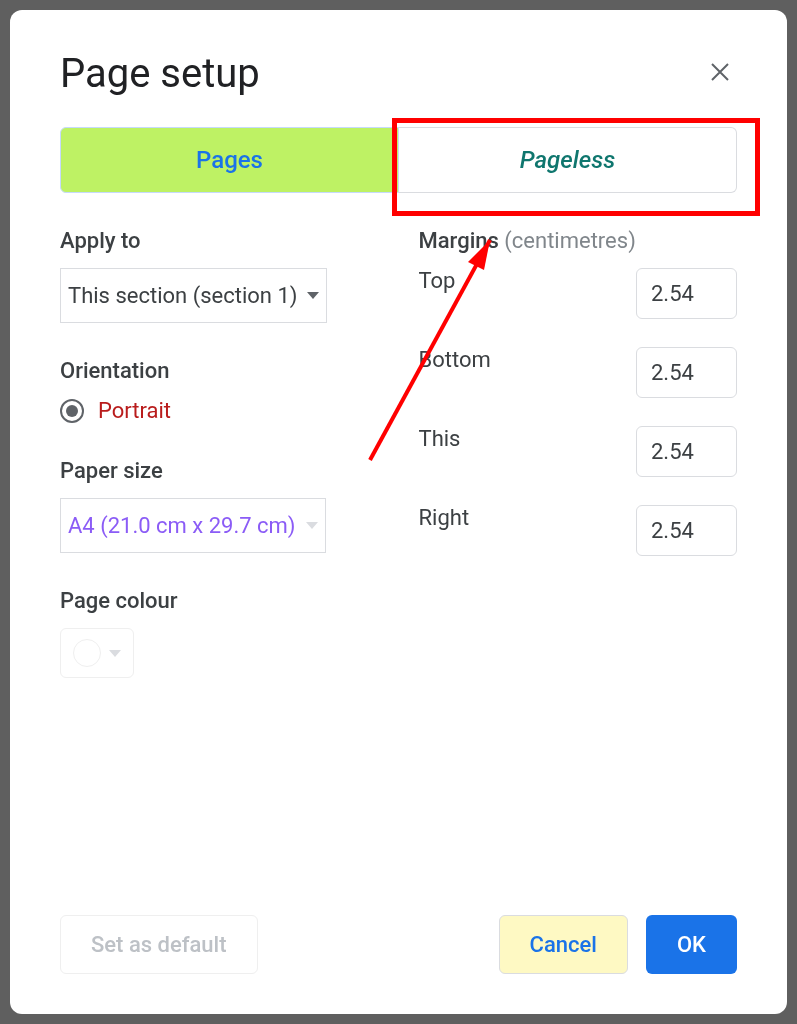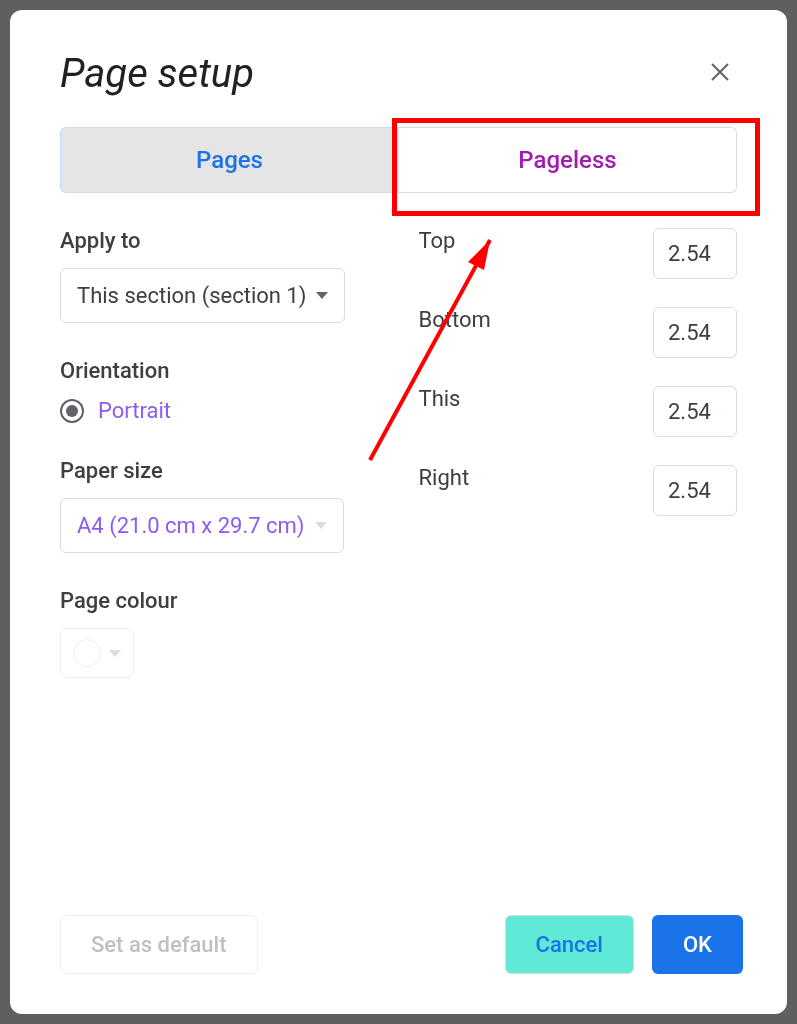--- a/index.html
+++ b/index.html
@@ -24,21 +24,20 @@
     .dialog-header {
       display: flex;
       justify-content: space-between;
       align-items: center;
       margin-bottom: 30px;
     }
     .dialog-title {
       font-size: 40px;
       font-weight: 400;
       color: #202124;
-      font-style: italic;
     }
     .close-btn {
       font-size: 30px;
       color: #5f6368;
       cursor: pointer;
       padding: 5px;
       line-height: 1;
     }
     .tabs {
       display: flex;
@@ -48,30 +47,31 @@
     .tab {
       flex: 1;
       text-align: center;
       padding: 18px 0;
       font-size: 24px;
       font-weight: 500;
       cursor: pointer;
       border: 1px solid #dadce0;
     }
     .tab-active {
-      background: #e5e5e5;
+      background: #bef264;
       color: #1a73e8;
       border-color: #c6dafc;
       border-radius: 6px 0 0 6px;
     }
     .tab-inactive {
       background: #fff;
-      color: #a21caf;
+      color: #0f766e;
       border-radius: 0 6px 6px 0;
       border-left: none;
+      font-style: italic;
     }
     .highlight-box {
       position: absolute;
       border: 5px solid #ff0000;
       pointer-events: none;
       z-index: 10;
     }
     .arrow-annotation {
       position: absolute;
       pointer-events: none;
@@ -88,22 +88,22 @@
       font-weight: 500;
       color: #3c4043;
       margin-bottom: 15px;
       display: block;
     }
     .field-label .muted { color: #80868b; font-weight: 400;}
     .select-box {
       display: inline-flex;
       align-items: center;
       border: 1px solid #dadce0;
-      border-radius: 6px;
-      padding: 14px 16px;
+      border-radius: 0;
+      padding: 14px 7px;
       font-size: 22px;
       color: #3c4043;
       gap: 10px;
       cursor: pointer;
     }
     .select-box.disabled { color: #8b5cf6; }
     .caret {
       width: 0; height: 0;
       border-left: 6px solid transparent;
       border-right: 6px solid transparent;
@@ -114,21 +114,21 @@
     .radio-row {
       display: flex;
       gap: 50px;
       align-items: center;
     }
     .radio-item {
       display: flex;
       align-items: center;
       gap: 14px;
       font-size: 22px;
-      color: #8b5cf6;
+      color: #b91c1c;
       cursor: pointer;
     }
     .radio-outer {
       width: 24px; height: 24px;
       border: 2px solid #5f6368;
       border-radius: 50%;
       display: flex; align-items: center; justify-content: center;
     }
     .radio-inner {
       width: 12px; height: 12px;
@@ -138,21 +138,21 @@
     .margin-row {
       display: flex;
       justify-content: space-between;
       margin-bottom: 28px;
     }
     .margin-label {
       font-size: 22px;
       color: #3c4043;
     }
     .margin-input {
-      width: 84px;
+      width: 101px;
       padding: 12px 14px;
       border: 1px solid #dadce0;
       border-radius: 6px;
       font-size: 22px;
       color: #3c4043;
       text-align: left;
       font-family: inherit;
     }
     .color-btn {
       display: inline-flex;
@@ -166,42 +166,42 @@
     .color-circle {
       width: 28px; height: 28px;
       border: 1px solid #efefef;
       border-radius: 50%;
       background: #fff;
     }
     .footer {
       position: absolute;
       bottom: 40px;
       left: 50px;
-      right: 44px;
+      right: 50px;
       display: flex;
       align-items: center;
       gap: 18px;
     }
     .footer-spacer { flex: 1; }
     .btn {
       padding: 16px 30px;
       border-radius: 6px;
       font-size: 22px;
       font-weight: 500;
       cursor: pointer;
       border: 1px solid transparent;
     }
     .btn-ghost {
       color: #bdc1c6;
       background: #fff;
       border-color: #efefef;
     }
     .btn-outline {
       color: #1a73e8;
-      background: #5eead4;
+      background: #fef9c3;
       border-color: #dadce0;
     }
     .btn-primary {
       color: #fff;
       background: #1a73e8;
     }
   </style>
 </head>
 <body>
 
@@ -256,20 +256,24 @@
         <span class="field-label">Page colour</span>
         <div class="color-btn">
           <span class="color-circle"></span>
           <span class="caret disabled"></span>
         </div>
       </div>
     </div>
 
     <div class="col-right">
       <div class="section">
+        <span class="field-label">
+          <span>Margins</span>
+          <span class="muted">(centimetres)</span>
+        </span>
 
         <div class="margin-row">
           <span class="margin-label">Top</span>
           <input class="margin-input" value="2.54" style="">
         </div>
         <div class="margin-row">
           <span class="margin-label">Bottom</span>
           <input class="margin-input" value="2.54" style="">
         </div>
         <div class="margin-row">

